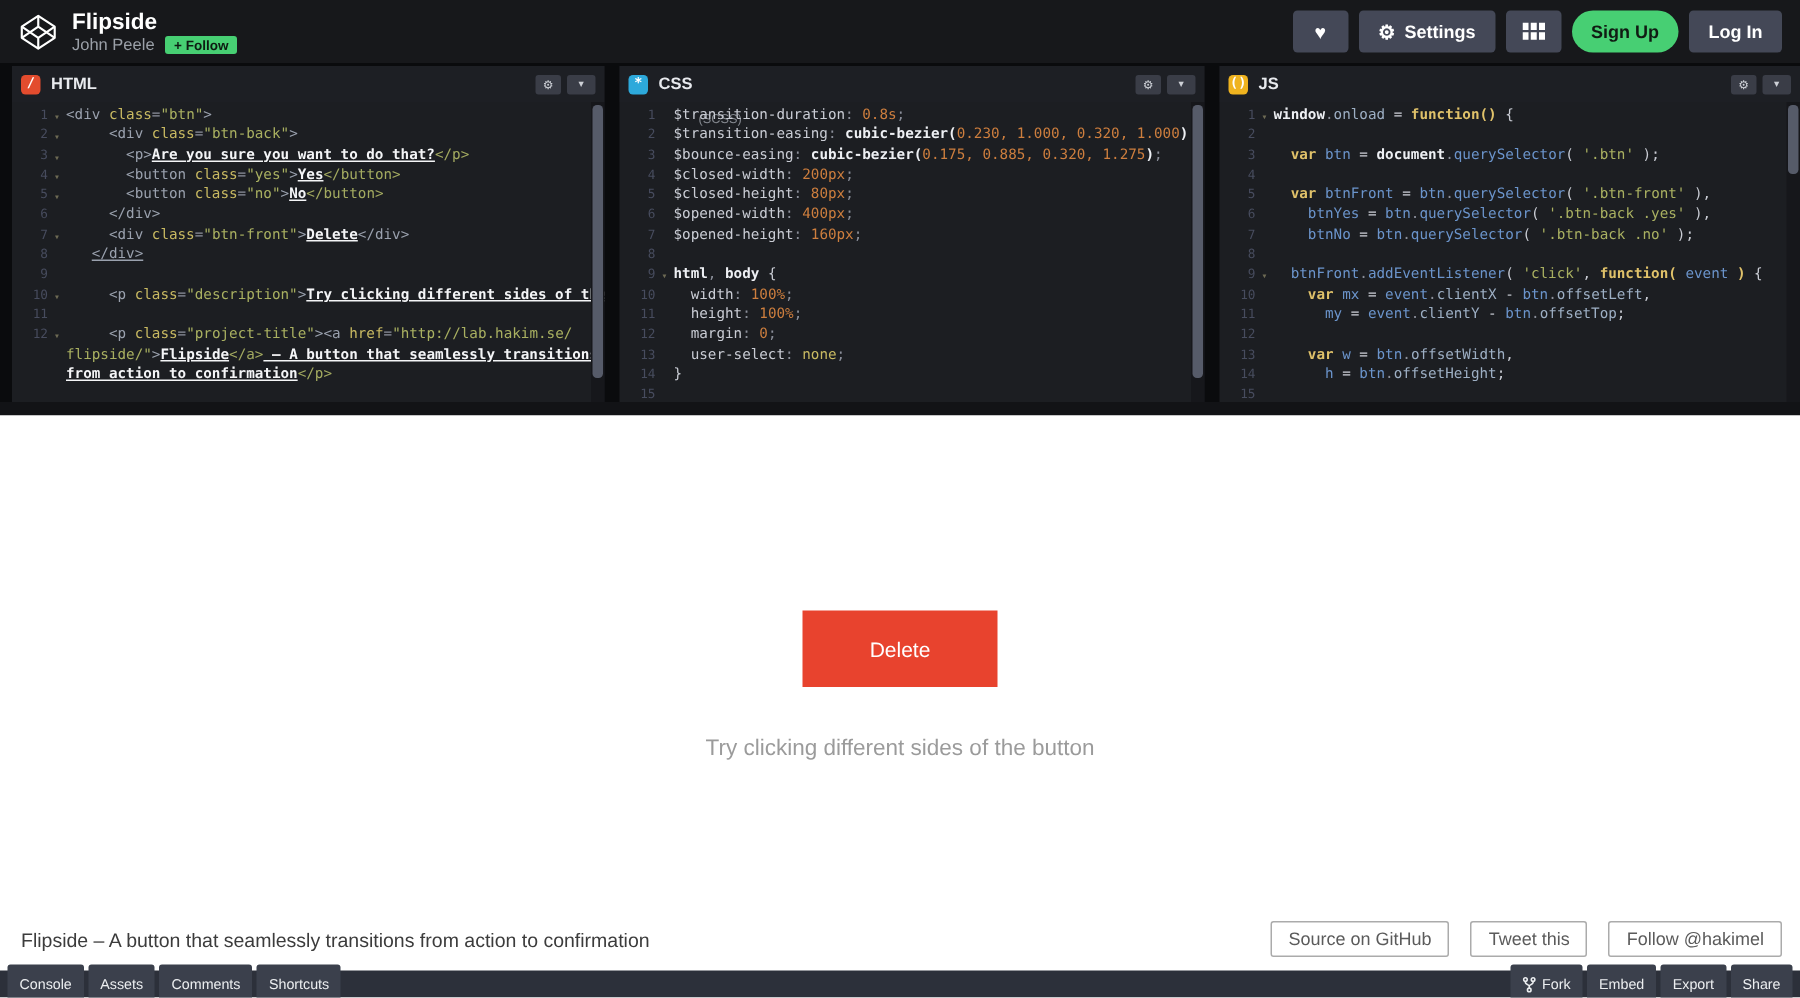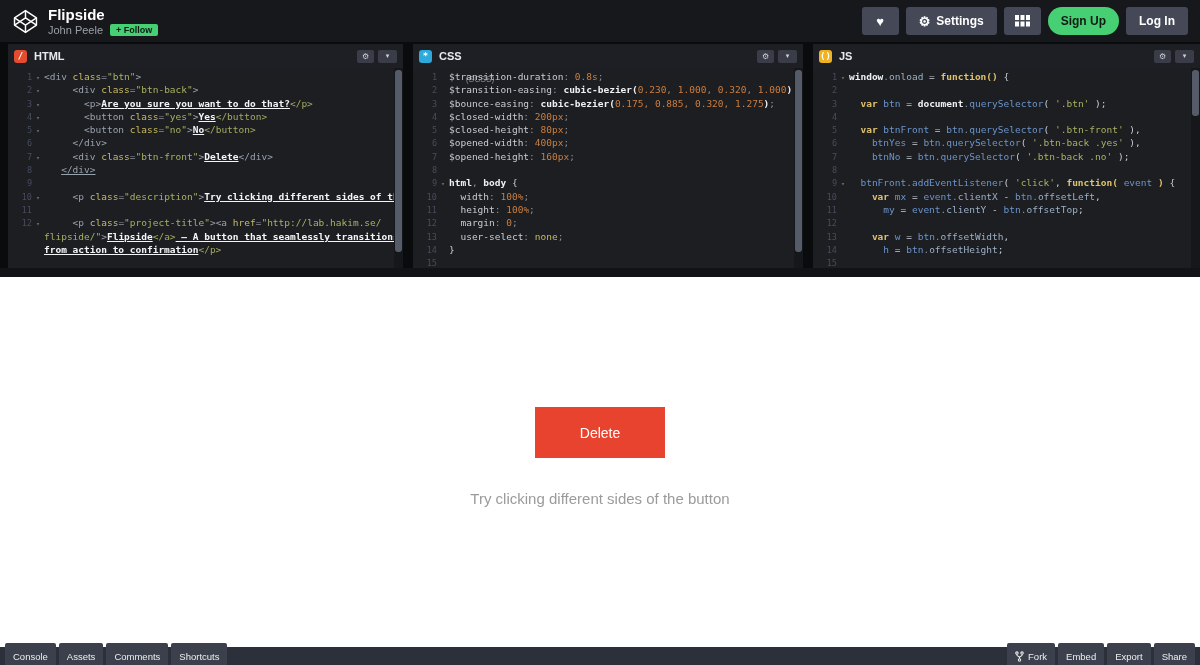--- a/index.html
+++ b/index.html
@@ -282,20 +282,26 @@
   </div>
 
 </div>
 
 <div class="divider"></div>
 
 <div class="preview">
   <div class="delete-btn">Delete</div>
   <div class="hint">Try clicking different sides of the button</div>
   <div class="pfooter">
+    <span class="pfooter-text">Flipside – A button that seamlessly transitions from action to confirmation</span>
+    <span class="pfooter-btns">
+      <button class="ext-btn">Source on GitHub</button>
+      <button class="ext-btn">Tweet this</button>
+      <button class="ext-btn">Follow @hakimel</button>
+    </span>
   </div>
 </div>
 
 <div class="bbar">
   <div class="bgroup">
     <div class="bbtn">Console</div>
     <div class="bbtn">Assets</div>
     <div class="bbtn">Comments</div>
     <div class="bbtn">Shortcuts</div>
   </div>

